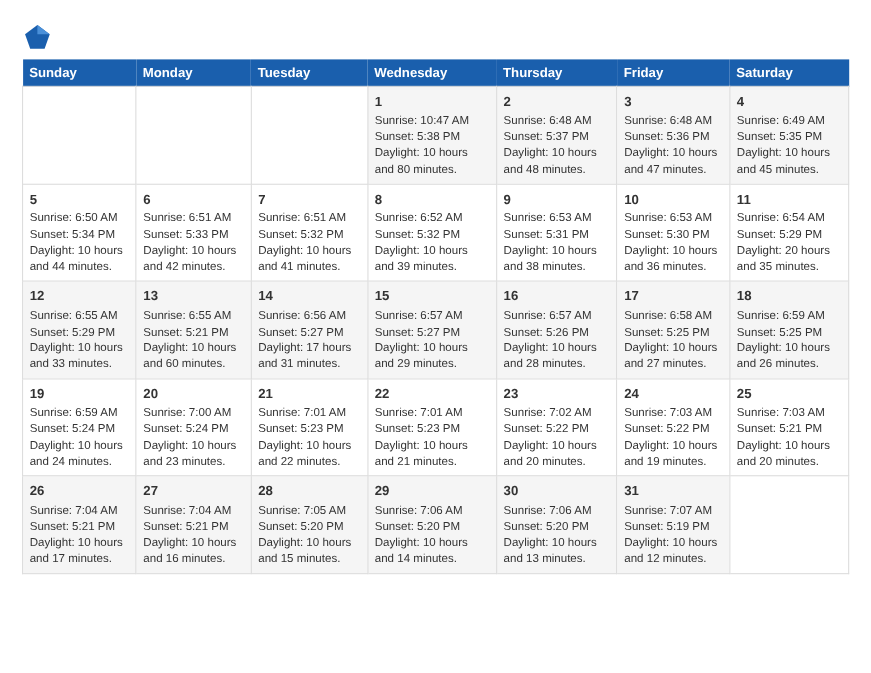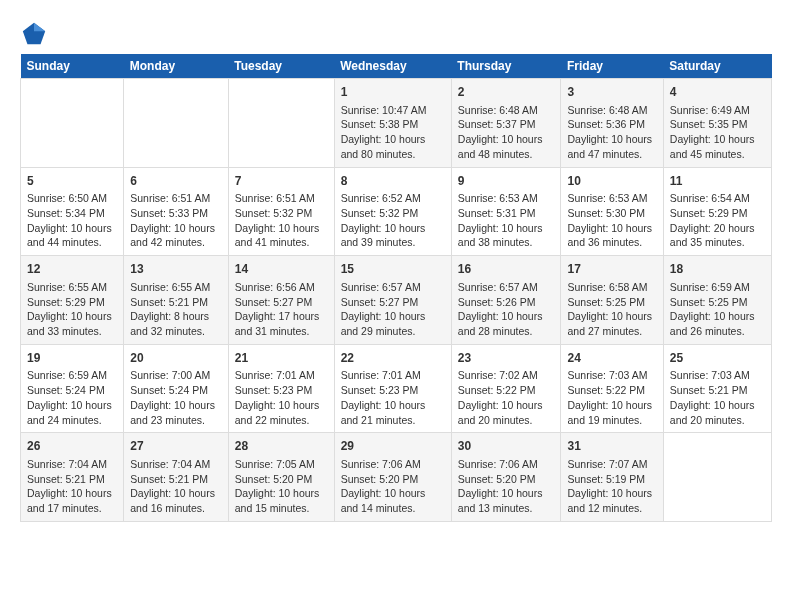--- a/index.html
+++ b/index.html
@@ -208,21 +208,21 @@
           <td>
             <span class="day-num">12</span>
             <div class="cell-content">Sunrise: 6:55 AM</div>
             <div class="cell-content">Sunset: 5:29 PM</div>
             <div class="cell-content">Daylight: 10 hours and 33 minutes.</div>
           </td>
           <td>
             <span class="day-num">13</span>
             <div class="cell-content">Sunrise: 6:55 AM</div>
             <div class="cell-content">Sunset: 5:21 PM</div>
-            <div class="cell-content">Daylight: 8 hours and 32 minutes.</div>
+            <div class="cell-content">Daylight: 10 hours and 60 minutes.</div>
           </td>
           <td>
             <span class="day-num">14</span>
             <div class="cell-content">Sunrise: 6:56 AM</div>
             <div class="cell-content">Sunset: 5:27 PM</div>
             <div class="cell-content">Daylight: 17 hours and 31 minutes.</div>
           </td>
           <td>
             <span class="day-num">15</span>
             <div class="cell-content">Sunrise: 6:57 AM</div>

